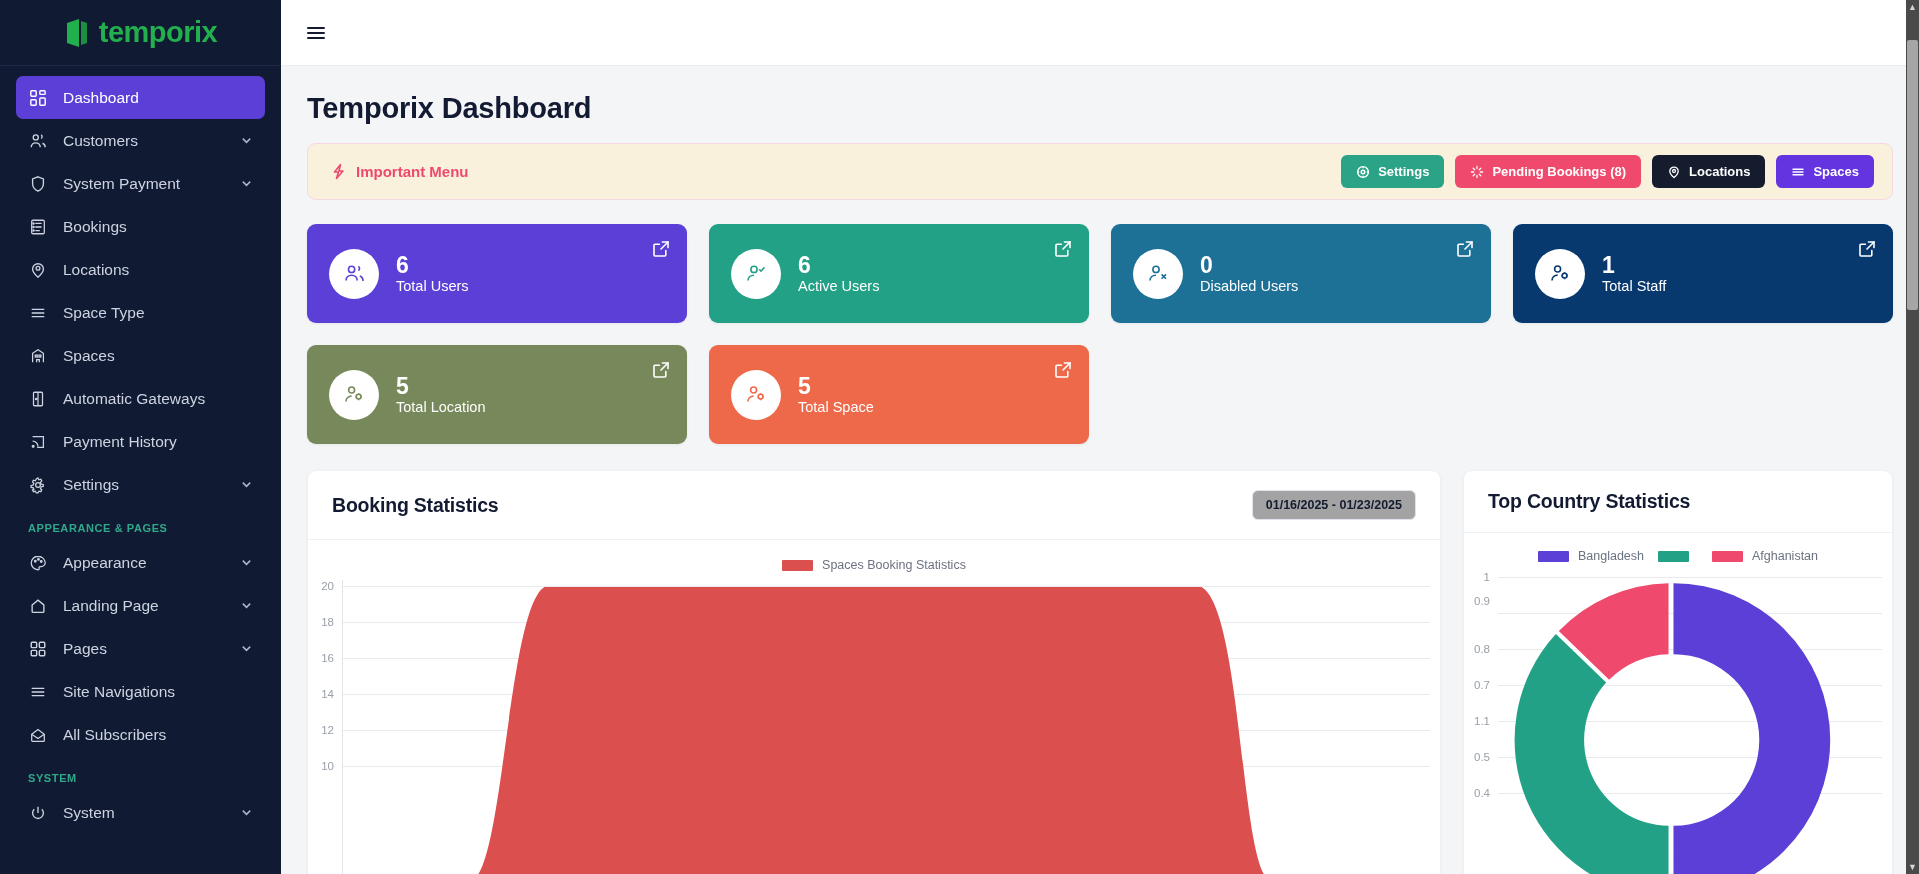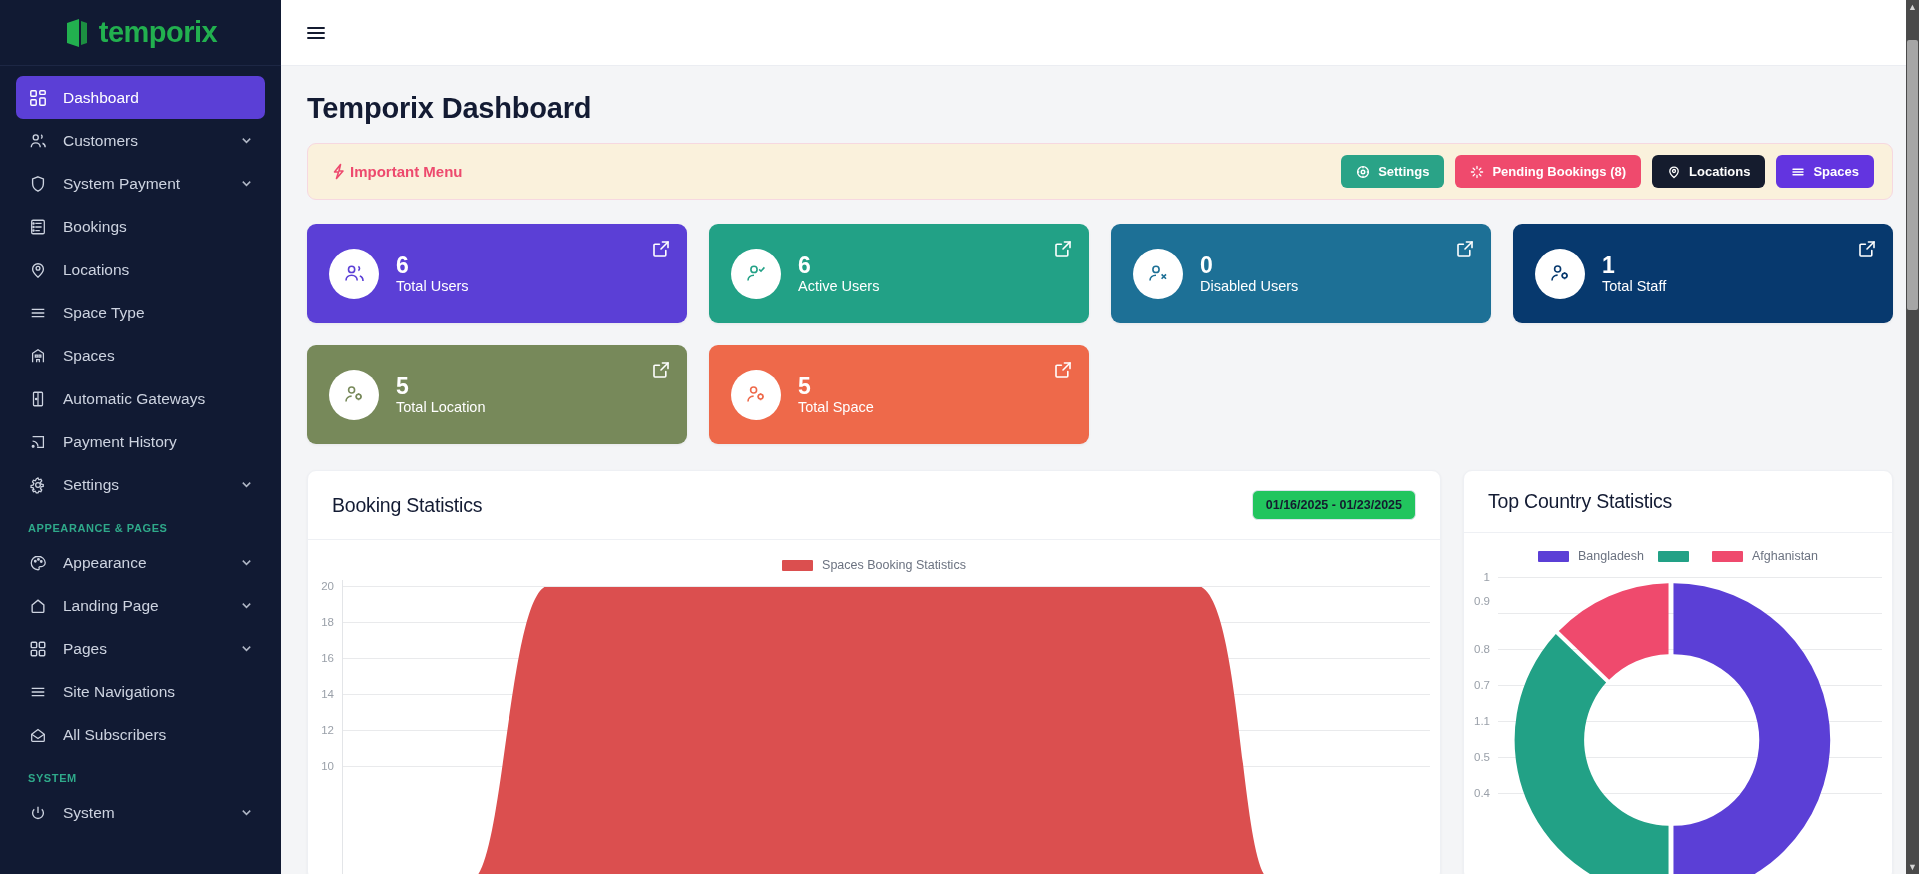--- a/index.html
+++ b/index.html
@@ -90,21 +90,21 @@
 
   
   .important-bar {
     background: #faf1dc;
     border: 1px solid #f6d8e0;
     border-radius: 9px;
     height: 57px;
     display: flex; align-items: center;
     padding: 0 18px 0 22px;
   }
-  .imp-left { display: flex; align-items: center; gap: 3px; }
+  .imp-left { display: flex; align-items: center; gap: 9px; }
   .imp-ico { width: 17px; height: 17px; color: #ed4a6e; display:flex; }
   .imp-ico svg { width: 17px; height: 17px; }
   .imp-title { color: #ed4a6e; font-weight: 700; font-size: 15px; }
   .imp-btns { margin-left: auto; display: flex; align-items: center; gap: 11px; }
   .pill {
     height: 33px; border-radius: 6px; border: none;
     display: flex; align-items: center; gap: 8px;
     padding: 0 15px; color: #fff; font-size: 13px; font-weight: 700;
     cursor: pointer; font-family: "Liberation Sans", sans-serif;
     white-space: nowrap;
@@ -142,28 +142,28 @@
   .panel {
     background: #fff; border-radius: 9px;
     box-shadow: 0 1px 3px rgba(16,24,40,.05);
     border: 1px solid #eef0f4;
     overflow: hidden;
   }
   .panel-head {
     display: flex; align-items: center;
     padding: 19px 24px; border-bottom: 1px solid #eef0f4;
   }
-  .panel-title { font-size: 19.5px; font-weight: 400; color: #131b33; letter-spacing: -0.2px; }
+  .panel-title { font-size: 19.5px; font-weight: 700; color: #131b33; letter-spacing: -0.2px; }
   .daterange {
     margin-left: auto;
     border: 1px solid #dfe3ec; border-radius: 6px;
     height: 30px; padding: 0 13px;
     display: flex; align-items: center;
     font-size: 12.5px; color: #141b2f; font-weight: 600;
-    background: #22c55e; cursor: pointer;
+    background: #a3a3a3; cursor: pointer;
   }
   .panel-body { position: relative; }
 
   .chart-legend {
     display: flex; align-items: center; justify-content: center;
     gap: 26px; padding: 18px 0 8px 0;
   }
   .legend-item { display: flex; align-items: center; gap: 9px; }
   .legend-swatch { width: 31px; height: 11px; border-radius: 1px; display: block; }
   .legend-text { font-size: 12.5px; color: #6b7280; }

